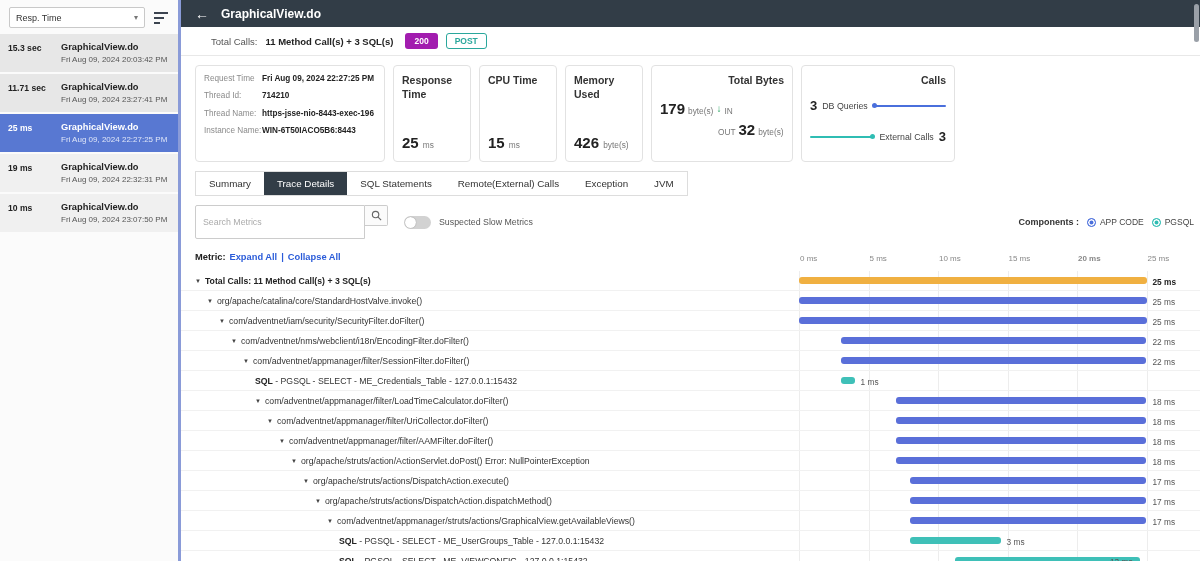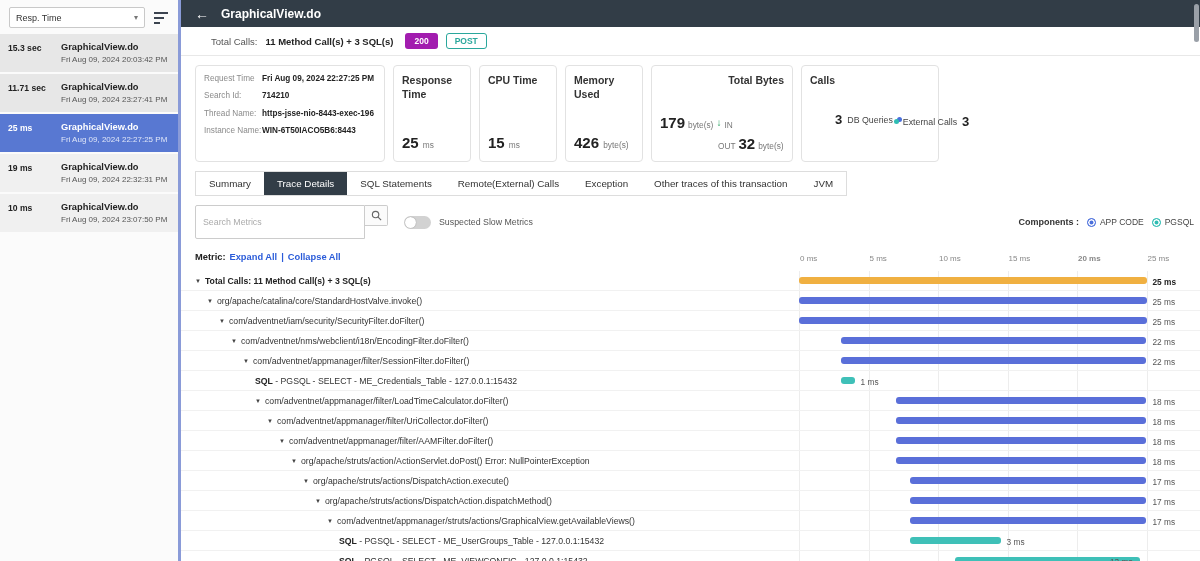--- a/index.html
+++ b/index.html
@@ -44,27 +44,27 @@
   .card-info { width:190px; font-size:8.2px; }
   .ir { display:flex; margin-bottom:7px; }
   .ir-label { width:58px; flex:none; color:#8a8a8a; line-height:1.25; }
   .ir-value { font-weight:bold; color:#222; line-height:1.25; }
   .card-metric { width:78px; display:flex; flex-direction:column; }
   .cm-title { font-size:10.5px; font-weight:bold; color:#333; line-height:1.3; }
   .cm-value { margin-top:auto; font-size:15px; font-weight:bold; color:#222; padding-bottom:2px; }
   .cm-unit { font-size:8.3px; color:#777; font-weight:normal; }
   .card-bytes { width:142px; display:flex; flex-direction:column; }
   .cb-title { text-align:right; font-size:10.5px; font-weight:bold; color:#333; }
-  .cb-in { display:flex; align-items:baseline; gap:3px; margin-top:28px; }
+  .cb-in { display:flex; align-items:baseline; gap:3px; margin-top:14px; }
   .cb-num { font-size:15px; font-weight:bold; color:#222; }
   .cb-unit { font-size:8.3px; color:#777; }
   .cb-dirlabel { font-size:8.3px; color:#777; }
   .in-arrow { color:#21a05d; font-size:10px; font-weight:bold; align-self:center; }
   .cb-out { display:flex; align-items:baseline; gap:3px; margin-top:4px; padding-left:58px; }
-  .card-calls { width:138px; display:flex; flex-direction:row; }
+  .card-calls { width:154px; display:flex; flex-direction:column; }
   .cc-row1 { display:flex; align-items:center; gap:5px; margin-top:12px; }
   .cc-row2 { display:flex; align-items:center; gap:5px; margin-top:16px; }
   .cc-num { font-size:13px; font-weight:bold; color:#222; }
   .cc-label { font-size:8.8px; color:#444; white-space:nowrap; }
   .legline { flex:1; height:2px; position:relative; border-radius:1px; }
   .legline.blue { background:#4a6fdc; }
   .legline.teal { background:#2fbdb3; }
   .legline .dot { position:absolute; width:5px; height:5px; border-radius:50%; top:-1.5px; }
   .legline.blue .dot { left:-1px; background:#4a6fdc; }
   .legline.teal .dot { right:-1px; background:#2fbdb3; }
@@ -186,21 +186,21 @@
       <span class="badge-post">POST</span>
     </div>
 
     <div class="cards-row">
       <div class="card card-info">
         <div class="ir">
           <span class="ir-label">Request Time</span>
           <span class="ir-value">Fri Aug 09, 2024 22:27:25 PM</span>
         </div>
         <div class="ir">
-          <span class="ir-label">Search Id:</span>
+          <span class="ir-label">Thread Id:</span>
           <span class="ir-value">714210</span>
         </div>
         <div class="ir">
           <span class="ir-label">Thread Name:</span>
           <span class="ir-value">https-jsse-nio-8443-exec-196</span>
         </div>
         <div class="ir">
           <span class="ir-label">Instance Name:</span>
           <span class="ir-value">WIN-6T50IACO5B6:8443</span>
         </div>
@@ -263,21 +263,20 @@
         </div>
       </div>
     </div>
 
     <div class="tabs">
         <span class="tab">Summary</span>
         <span class="tab active">Trace Details</span>
         <span class="tab">SQL Statements</span>
         <span class="tab">Remote(External) Calls</span>
         <span class="tab">Exception</span>
-        <span class="tab">Other traces of this transaction</span>
         <span class="tab">JVM</span>
       </div>
 
     <div class="toolbar">
       <div class="search-wrap">
         <input class="search-input" type="text" placeholder="Search Metrics" style="">
         <span class="search-btn">
           <svg width="11" height="11" viewBox="0 0 24 24">
             <circle cx="10" cy="10" r="7" fill="none" stroke="#666" stroke-width="2.5"></circle>
             <line x1="15" y1="15" x2="22" y2="22" stroke="#666" stroke-width="2.5"></line>

